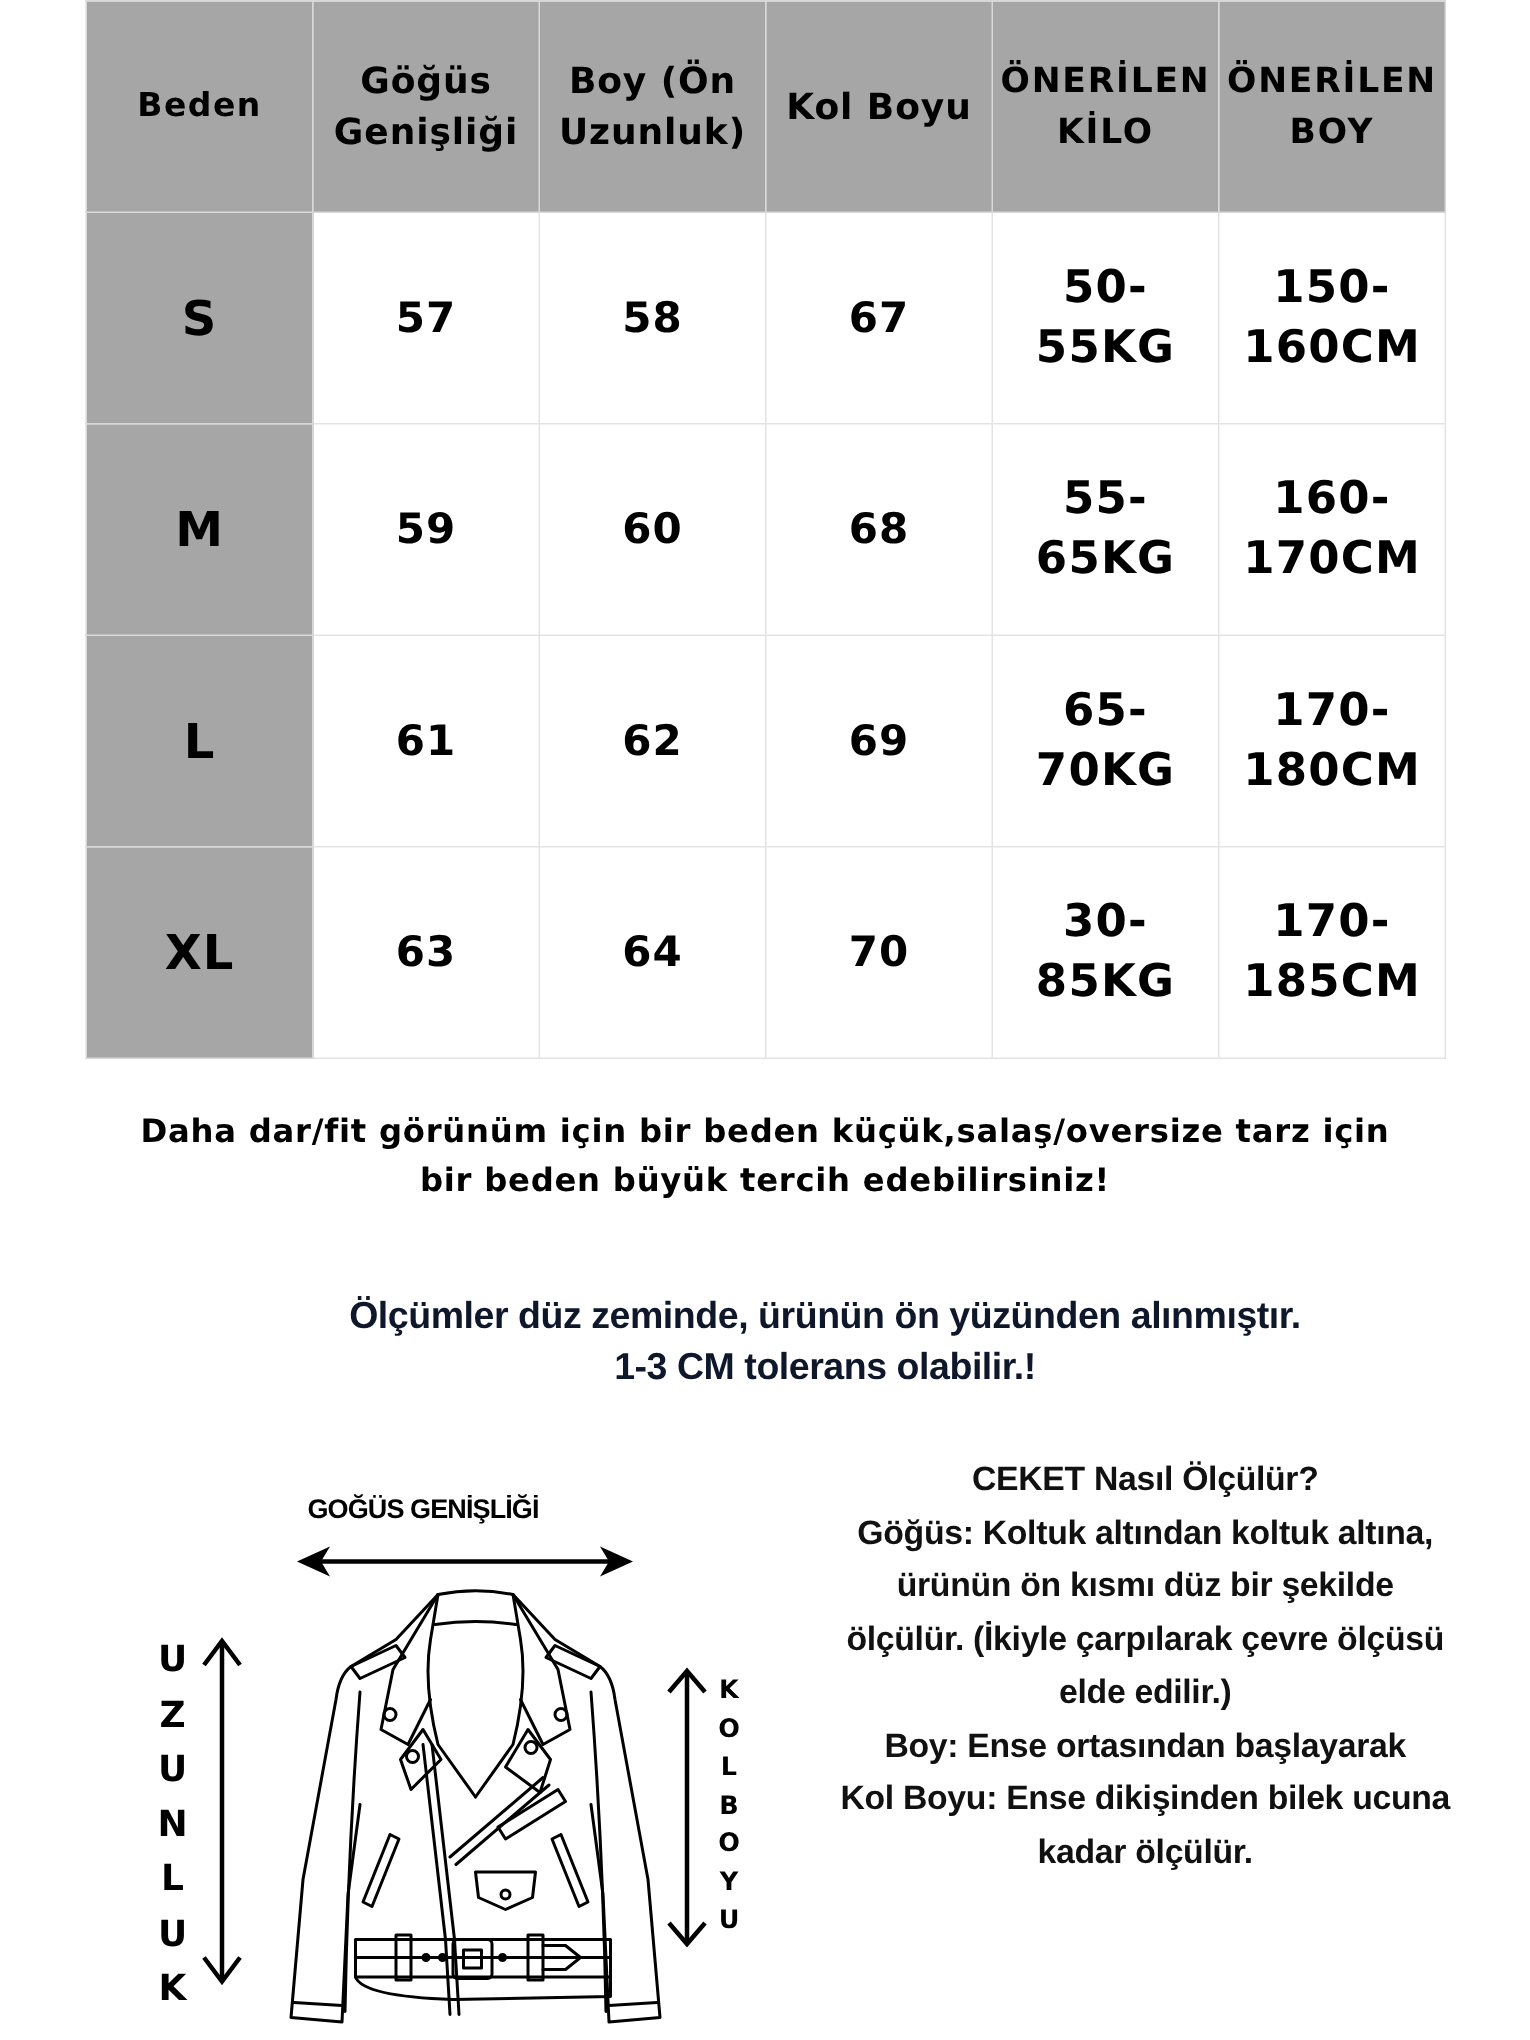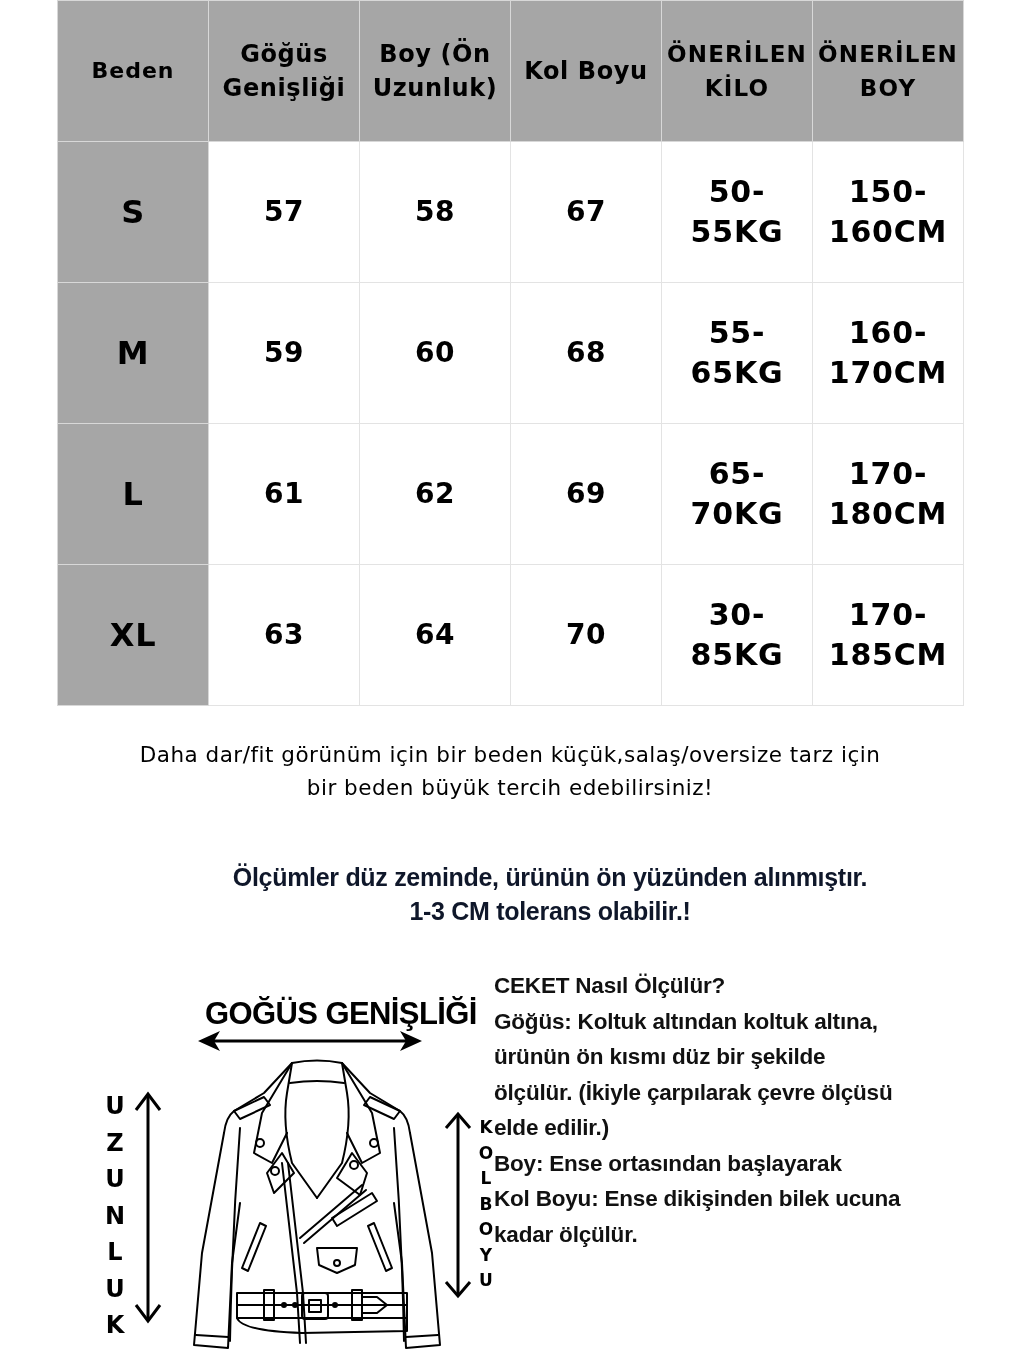--- a/index.html
+++ b/index.html
@@ -25,46 +25,46 @@
   .size-table thead th.hdr-caps { font-size: 23px; letter-spacing: 1.2px; }
   .size-table tbody td { height: 141px; font-size: 28px; line-height: 40px; letter-spacing: 0.6px; }
   .size-table tbody td.size-cell { background: #a6a6a6; font-size: 32px; border-color: #d8d8d8; }
   .size-table tbody td.range-cell { font-size: 30px; letter-spacing: 0.8px; }
   .size-table col.c0 { width: 151px; }
   .size-table col.cx { width: 151px; }
 
   
   .fit-note {
     position: absolute; left: 40px; top: 738px; width: 940px;
-    text-align: center; font-family: "DejaVu Sans", sans-serif; font-weight: normal;
+    text-align: center; font-family: "DejaVu Sans", sans-serif; font-weight: bold;
     font-size: 21.5px; line-height: 33px; letter-spacing: 0.5px;
   }
 
   
   .warning {
     position: absolute; left: 150px; top: 860px; width: 800px;
     text-align: center; color: #0f172a;
     font-family: "Liberation Sans", sans-serif; font-weight: bold;
     font-size: 25px; line-height: 34px; letter-spacing: -0.3px;
   }
 
   
   .how-to {
-    position: absolute; left: 494px; top: 968px; width: 455px;
-    text-align: left;
+    position: absolute; left: 536px; top: 968px; width: 455px;
+    text-align: center;
     font-family: "Liberation Sans", sans-serif; font-weight: bold;
     font-size: 22.5px; line-height: 35.5px; letter-spacing: -0.2px; color: #111;
   }
   .how-to p { margin: 0; }
 
   
   .chest-label {
     position: absolute; left: 205px; top: 996px; width: 215px;
     font-family: "Liberation Sans", sans-serif; font-weight: bold;
-    font-size: 31px; letter-spacing: -0.6px; white-space: nowrap;
+    font-size: 18px; letter-spacing: -0.6px; white-space: nowrap;
   }
   .chest-arrow { position: absolute; left: 196px; top: 1028px; }
   .length-letters {
     position: absolute; left: 102px; top: 1088px; width: 26px;
     font-family: "DejaVu Sans", sans-serif; font-weight: bold; font-size: 24px;
     line-height: 36.5px; text-align: center;
   }
   .length-arrow { position: absolute; left: 130px; top: 1090px; }
   .sleeve-letters {
     position: absolute; left: 476px; top: 1115px; width: 20px;

